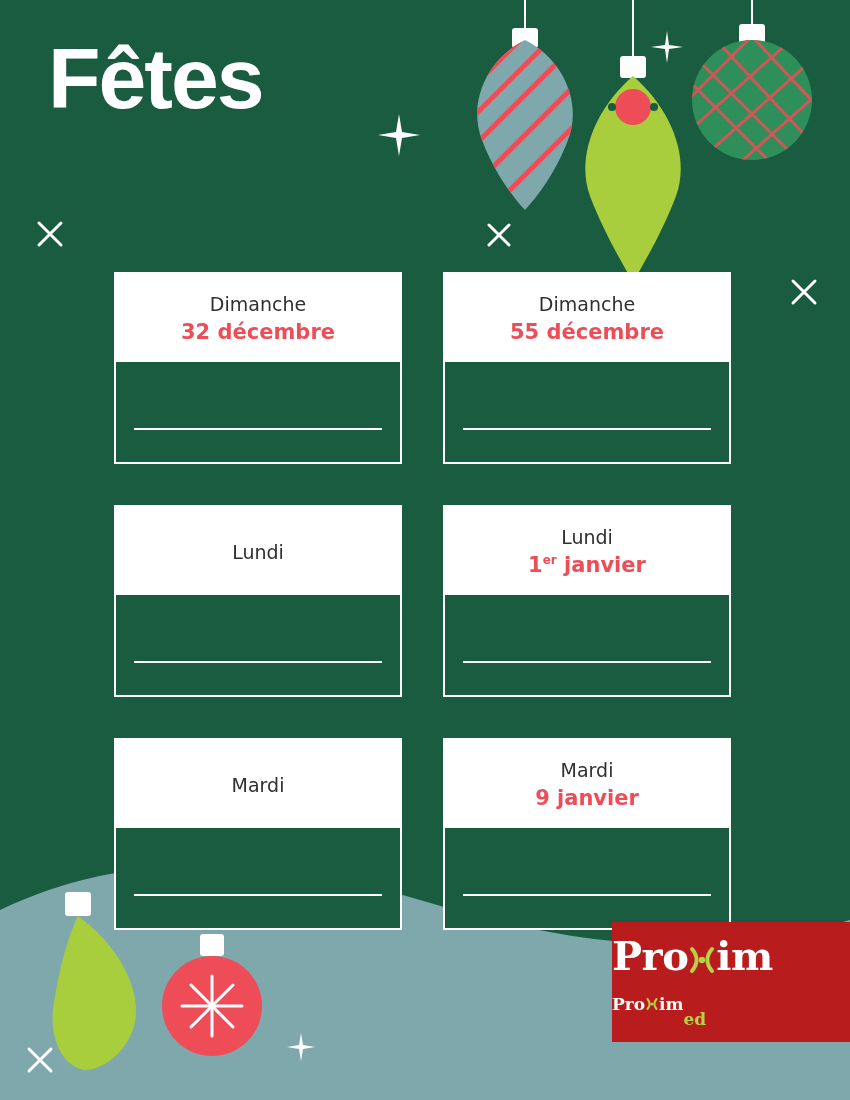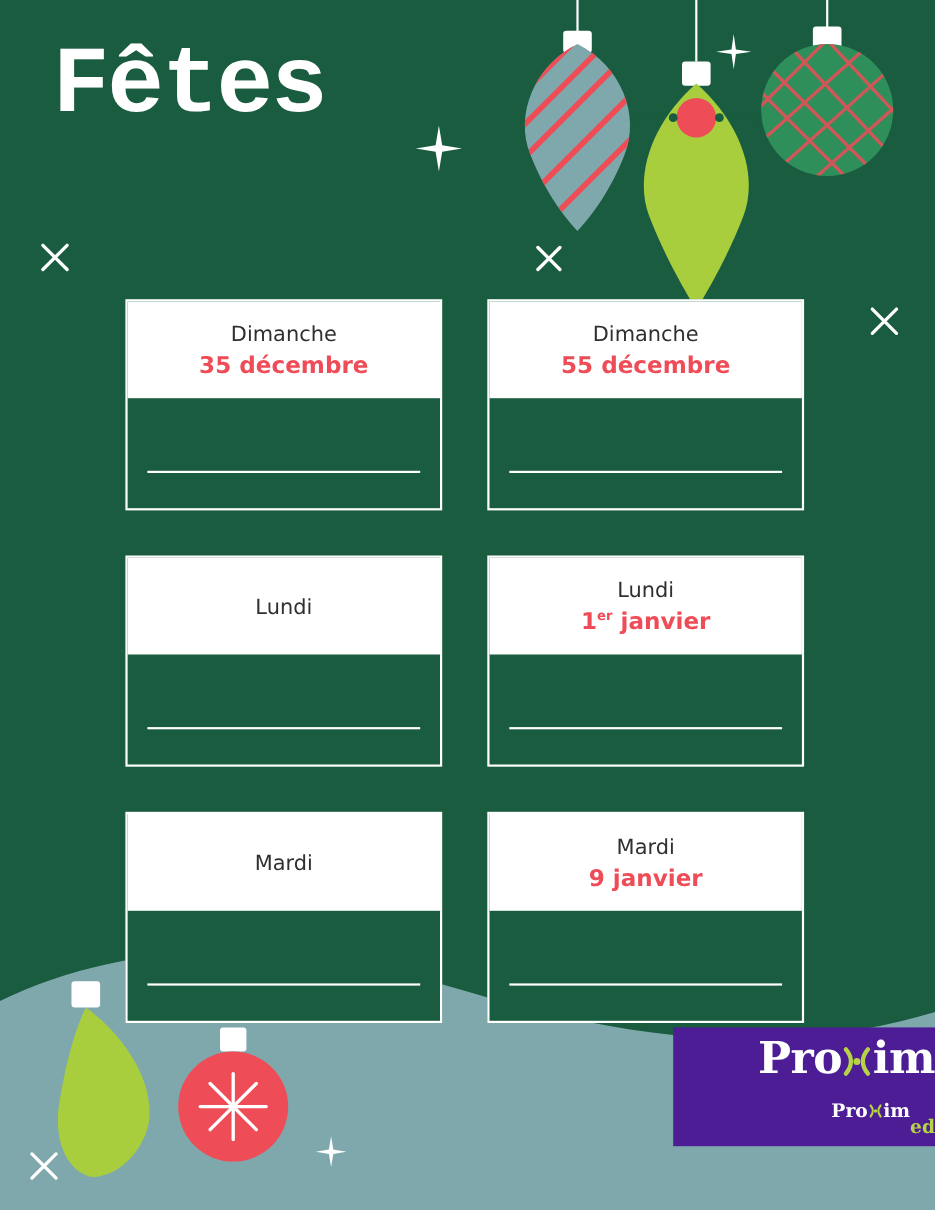--- a/index.html
+++ b/index.html
@@ -38,21 +38,21 @@
     color: #ffffff;
   }
   .title-line1 {
     font-family: "DejaVu Serif", serif;
     font-weight: bold;
     font-size: 52px;
     letter-spacing: -1px;
     line-height: 1.04;
   }
   .title-line2 {
-    font-family: Liberation Mono, monospace;
+    font-family: Liberation Sans, sans-serif;
     font-weight: bold;
     font-size: 86px;
     letter-spacing: -2px;
     line-height: 0.98;
     margin-top: -2px;
   }
 
   
   .cards {
     position: absolute;
@@ -113,26 +113,26 @@
     height: 2px;
     background: #ffffff;
   }
 
   
   .logo-box {
     position: absolute;
     right: 0;
     bottom: 58px;
     width: 238px;
-    height: 108px;
-    background: #4c1d95;
+    height: 120px;
+    background: #b91c1c;
     z-index: 7;
     display: flex;
     flex-direction: column;
-    align-items: flex-end;
+    align-items: flex-start;
     justify-content: center;
   }
   .logo-main {
     color: #ffffff;
     font-family: "DejaVu Serif", serif;
     font-weight: bold;
     font-size: 40px;
     letter-spacing: -0.5px;
     display: flex;
     align-items: center;
@@ -269,21 +269,21 @@
   </svg>
   <svg class="xmark" style="bottom:26px; left:26px;" width="28" height="28" viewBox="0 0 28 28">
     <path d="M3,3 L25,25 M25,3 L3,25" stroke="#ffffff" stroke-width="3" stroke-linecap="round"></path>
   </svg>
 
   <div class="cards">
 
     <div class="card">
       <div class="card-head">
         <div class="card-day">Dimanche</div>
-        <div class="card-date">35 décembre</div>
+        <div class="card-date">32 décembre</div>
       </div>
       <div class="card-body">
         <div class="write-line"></div>
       </div>
     </div>
 
     <div class="card">
       <div class="card-head">
         <div class="card-day">Dimanche</div>
         <div class="card-date">55 décembre</div>

